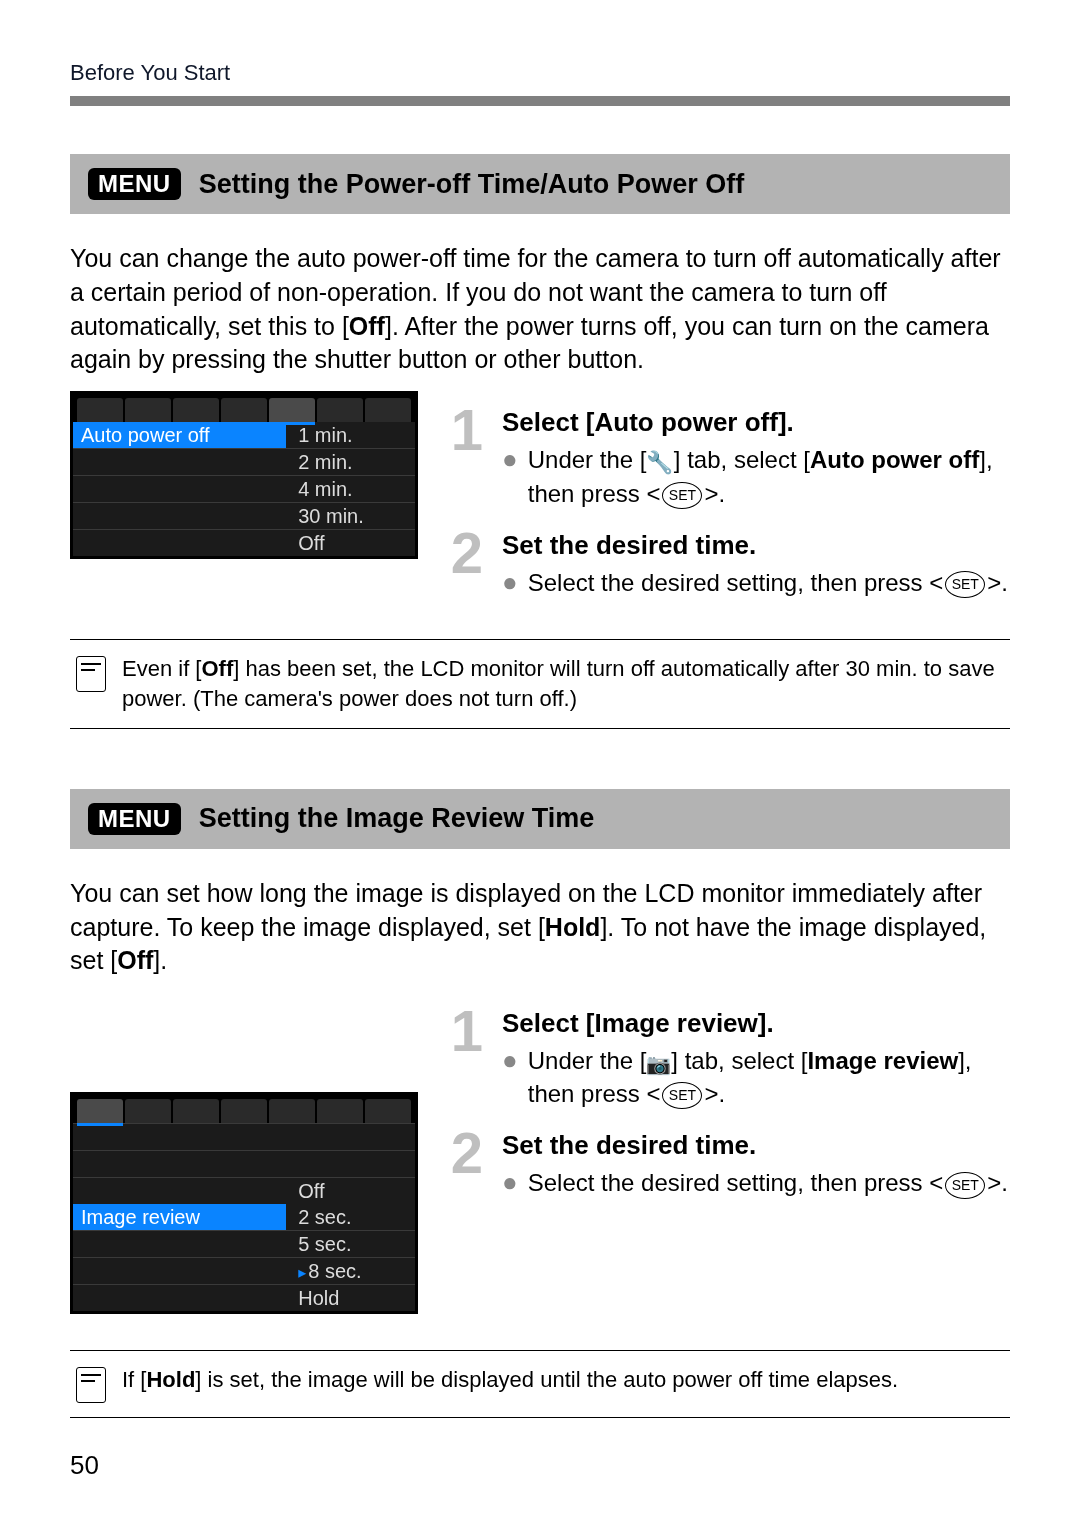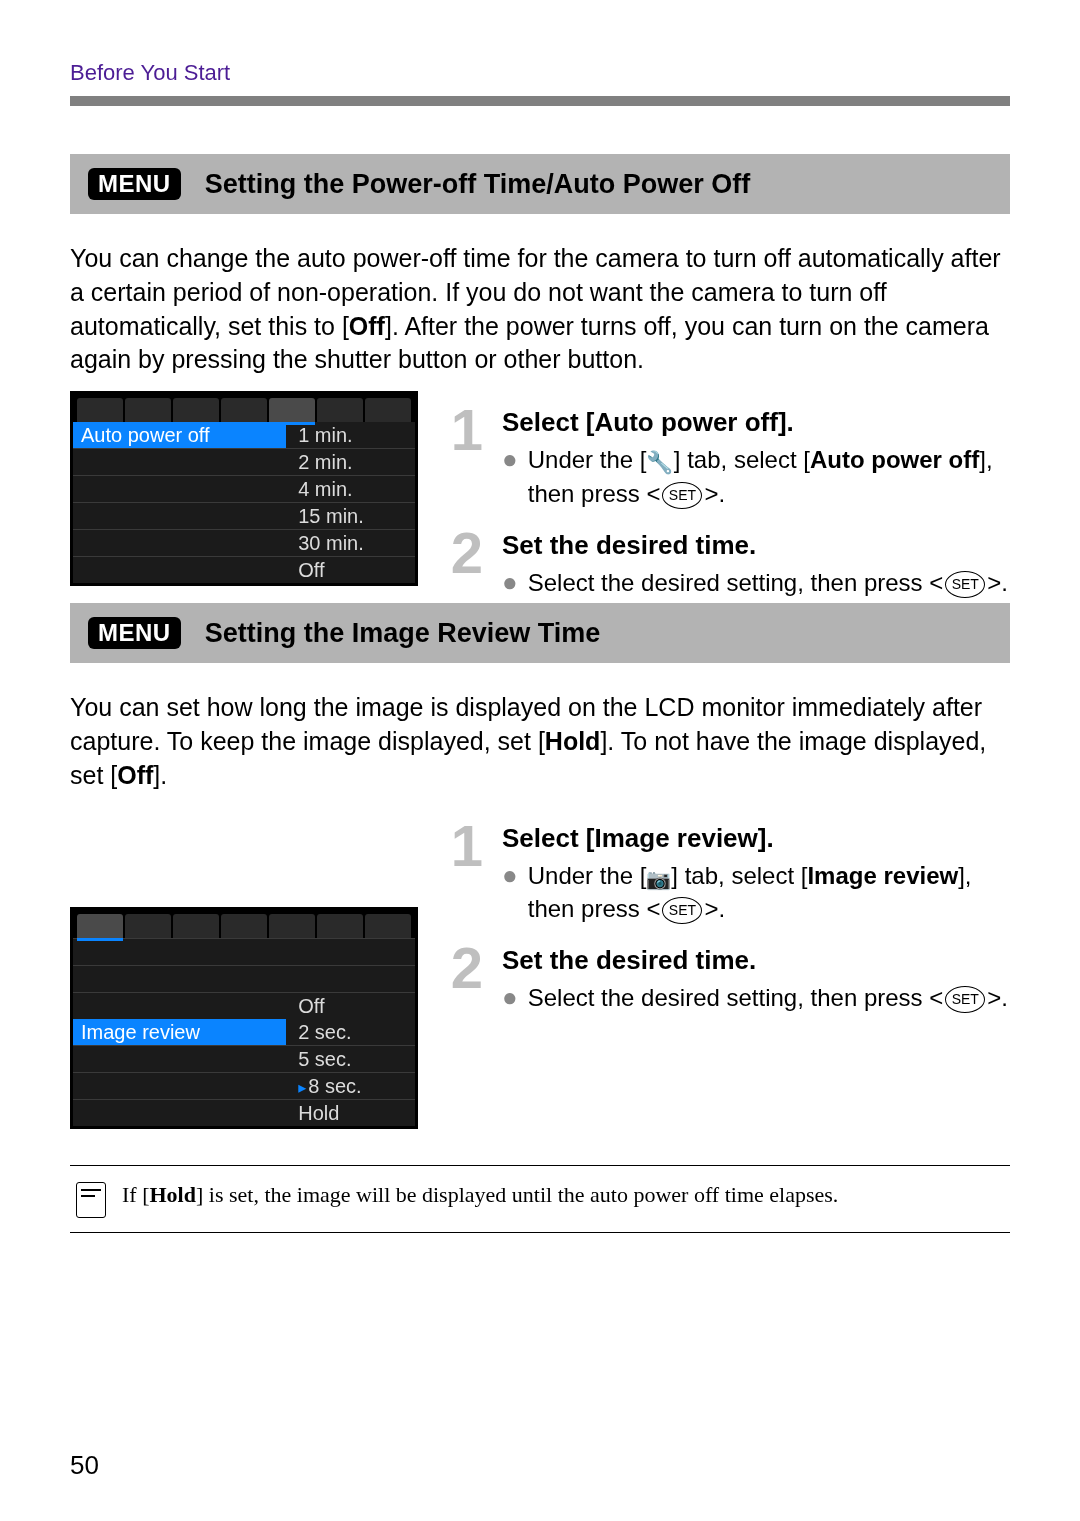--- a/index.html
+++ b/index.html
@@ -12,35 +12,35 @@
   .page {
     width: 1080px;
     min-height: 1521px;
     margin: 0 auto;
     padding: 60px 70px 40px 70px;
     box-sizing: border-box;
     position: relative;
   }
   .running-head {
     font-size: 22px;
-    color: #4c1d95;
+    color: #0f172a;
     padding-bottom: 10px;
   }
   .rule-thick {
     height: 10px;
     background: #808080;
     margin-bottom: 48px;
   }
   .section-bar {
     background: #b3b3b3;
     padding: 14px 18px;
     margin-bottom: 28px;
     display: flex;
     align-items: center;
-    gap: 24px;
+    gap: 18px;
   }
   .menu-badge {
     background: #000;
     color: #fff;
     font-weight: bold;
     font-size: 24px;
     padding: 4px 10px;
     border-radius: 6px;
     letter-spacing: 0.5px;
     line-height: 1;
@@ -266,24 +266,20 @@
           <div class="lcd-row">
             <div class="lcd-left"></div>
             <div class="lcd-right">2 min.</div>
           </div>
           <div class="lcd-row">
             <div class="lcd-left"></div>
             <div class="lcd-right">4 min.</div>
           </div>
           <div class="lcd-row">
             <div class="lcd-left"></div>
-            <div class="lcd-right">15 min.</div>
-          </div>
-          <div class="lcd-row">
-            <div class="lcd-left"></div>
             <div class="lcd-right">30 min.</div>
           </div>
           <div class="lcd-row">
             <div class="lcd-left"></div>
             <div class="lcd-right">Off</div>
           </div>
         </div>
     </div>
     <div class="right-col">
 
@@ -309,20 +305,26 @@
             <span>
               <span>Select the desired setting, then press &lt;</span><span class="set-chip">SET</span><span>&gt;.</span>
             </span>
           </div>
         </div>
       </div>
 
     </div>
   </div>
 
+  <div class="note-box">
+    <div class="note-icon"></div>
+    <div class="note-text">
+      <span>Even if [</span><span class="bold">Off</span><span>] has been set, the LCD monitor will turn off automatically after 30 min. to save power. (The camera's power does not turn off.)</span>
+    </div>
+  </div>
 
   <div class="section-bar">
     <span class="menu-badge">MENU</span>
     <span class="section-title">Setting the Image Review Time</span>
   </div>
 
   <p class="body-text">
     <span>You can set how long the image is displayed on the LCD monitor immediately after capture. To keep the image displayed, set [</span><span class="bold">Hold</span><span>]. To not have the image displayed, set [</span><span class="bold">Off</span><span>].</span>
   </p>
 
@@ -393,21 +395,21 @@
             <span>
               <span>Select the desired setting, then press &lt;</span><span class="set-chip">SET</span><span>&gt;.</span>
             </span>
           </div>
         </div>
       </div>
 
     </div>
   </div>
 
-  <div class="note-box" style="font-family:Liberation Serif, serif;">
+  <div class="note-box" style="">
     <div class="note-icon"></div>
     <div class="note-text">
       <span>If [</span><span class="bold">Hold</span><span>] is set, the image will be displayed until the auto power off time elapses.</span>
     </div>
   </div>
 
   <div class="page-number">50</div>
 </div>
 
 </body></html>

